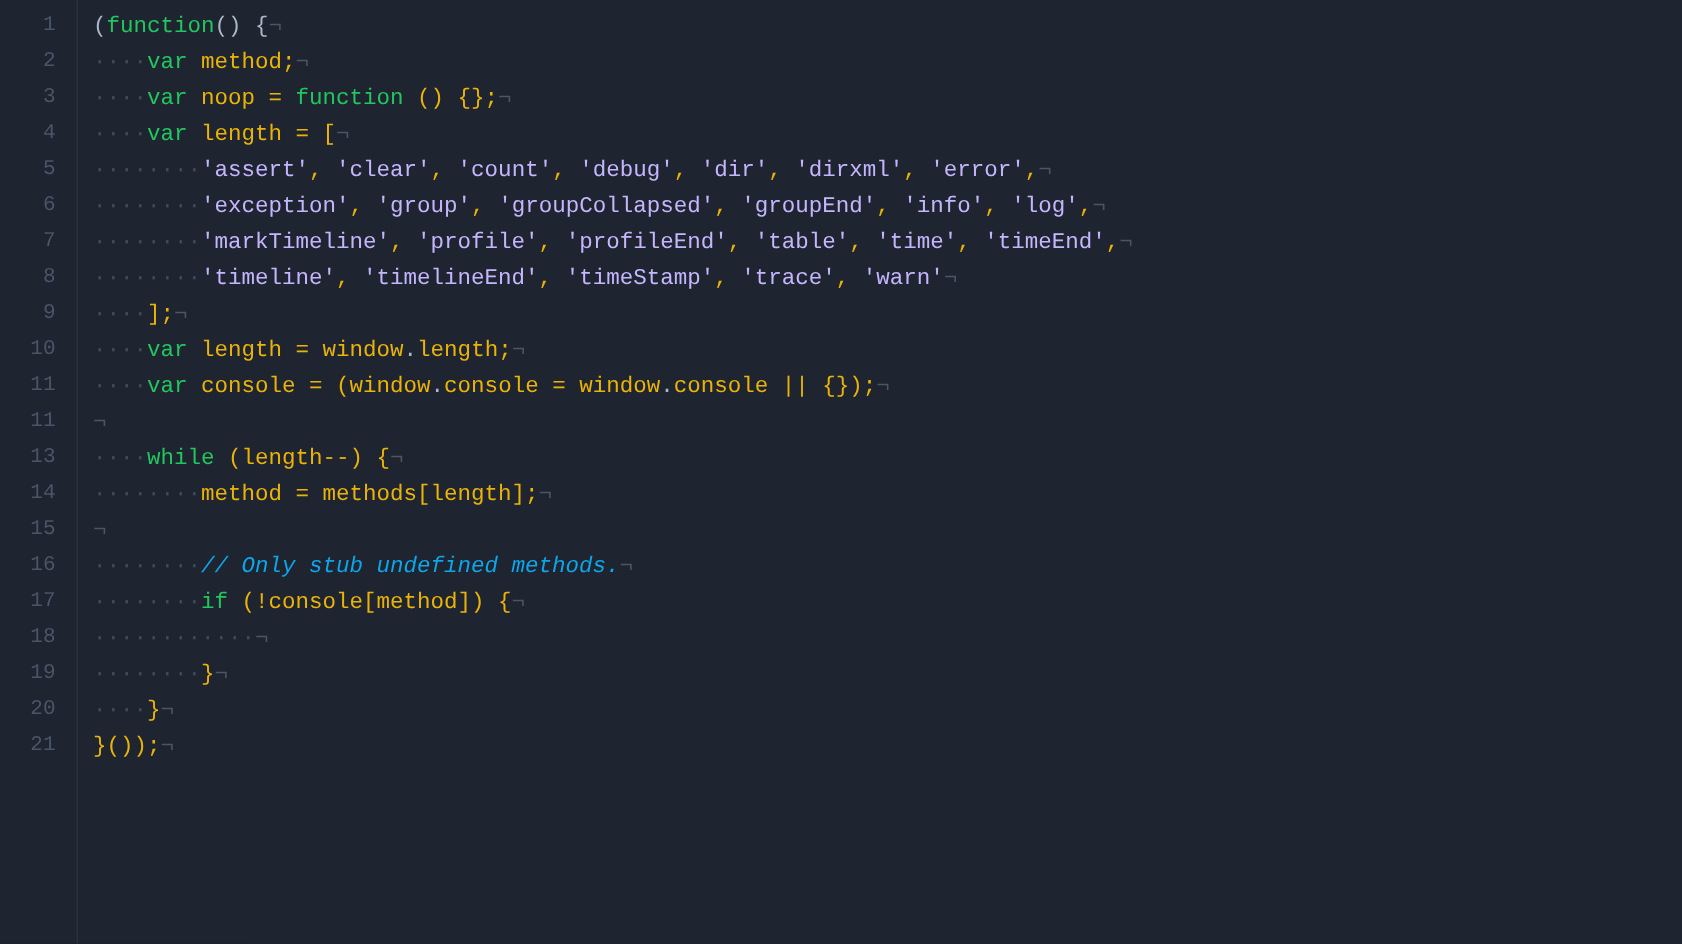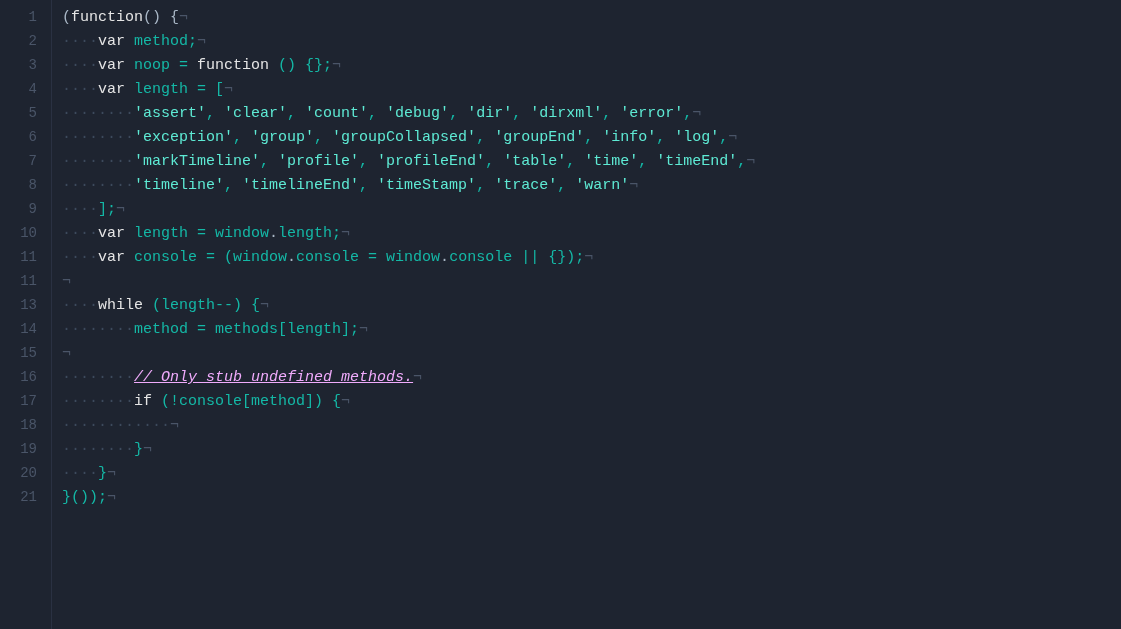--- a/index.html
+++ b/index.html
@@ -54,25 +54,25 @@
     }
 
     .code-line {
       height: 24px;
       display: flex;
       align-items: center;
       white-space: pre;
     }
 
     
-    .kw { color: #e5e5e5; } 
-    .str { color: #5eead4; } 
+    .kw { color: #22c55e; } 
+    .str { color: #c4b5fd; } 
     .punc { color: #a9b7c6; } 
-    .comment { color: #f0abfc; font-style: italic; text-decoration: underline; }
-    .plain { color: #14b8a6; } 
+    .comment { color: #0ea5e9; font-style: italic; }
+    .plain { color: #eab308; } 
     .op { color: #a9b7c6; } 
     .dots { color: #3d4a5c; }
     .arrow { color: #4a5568; }
   </style>
 </head>
 <body>
 
 <div class="code-editor">
   <div class="line-numbers">
     <div class="line-number">1</div>

